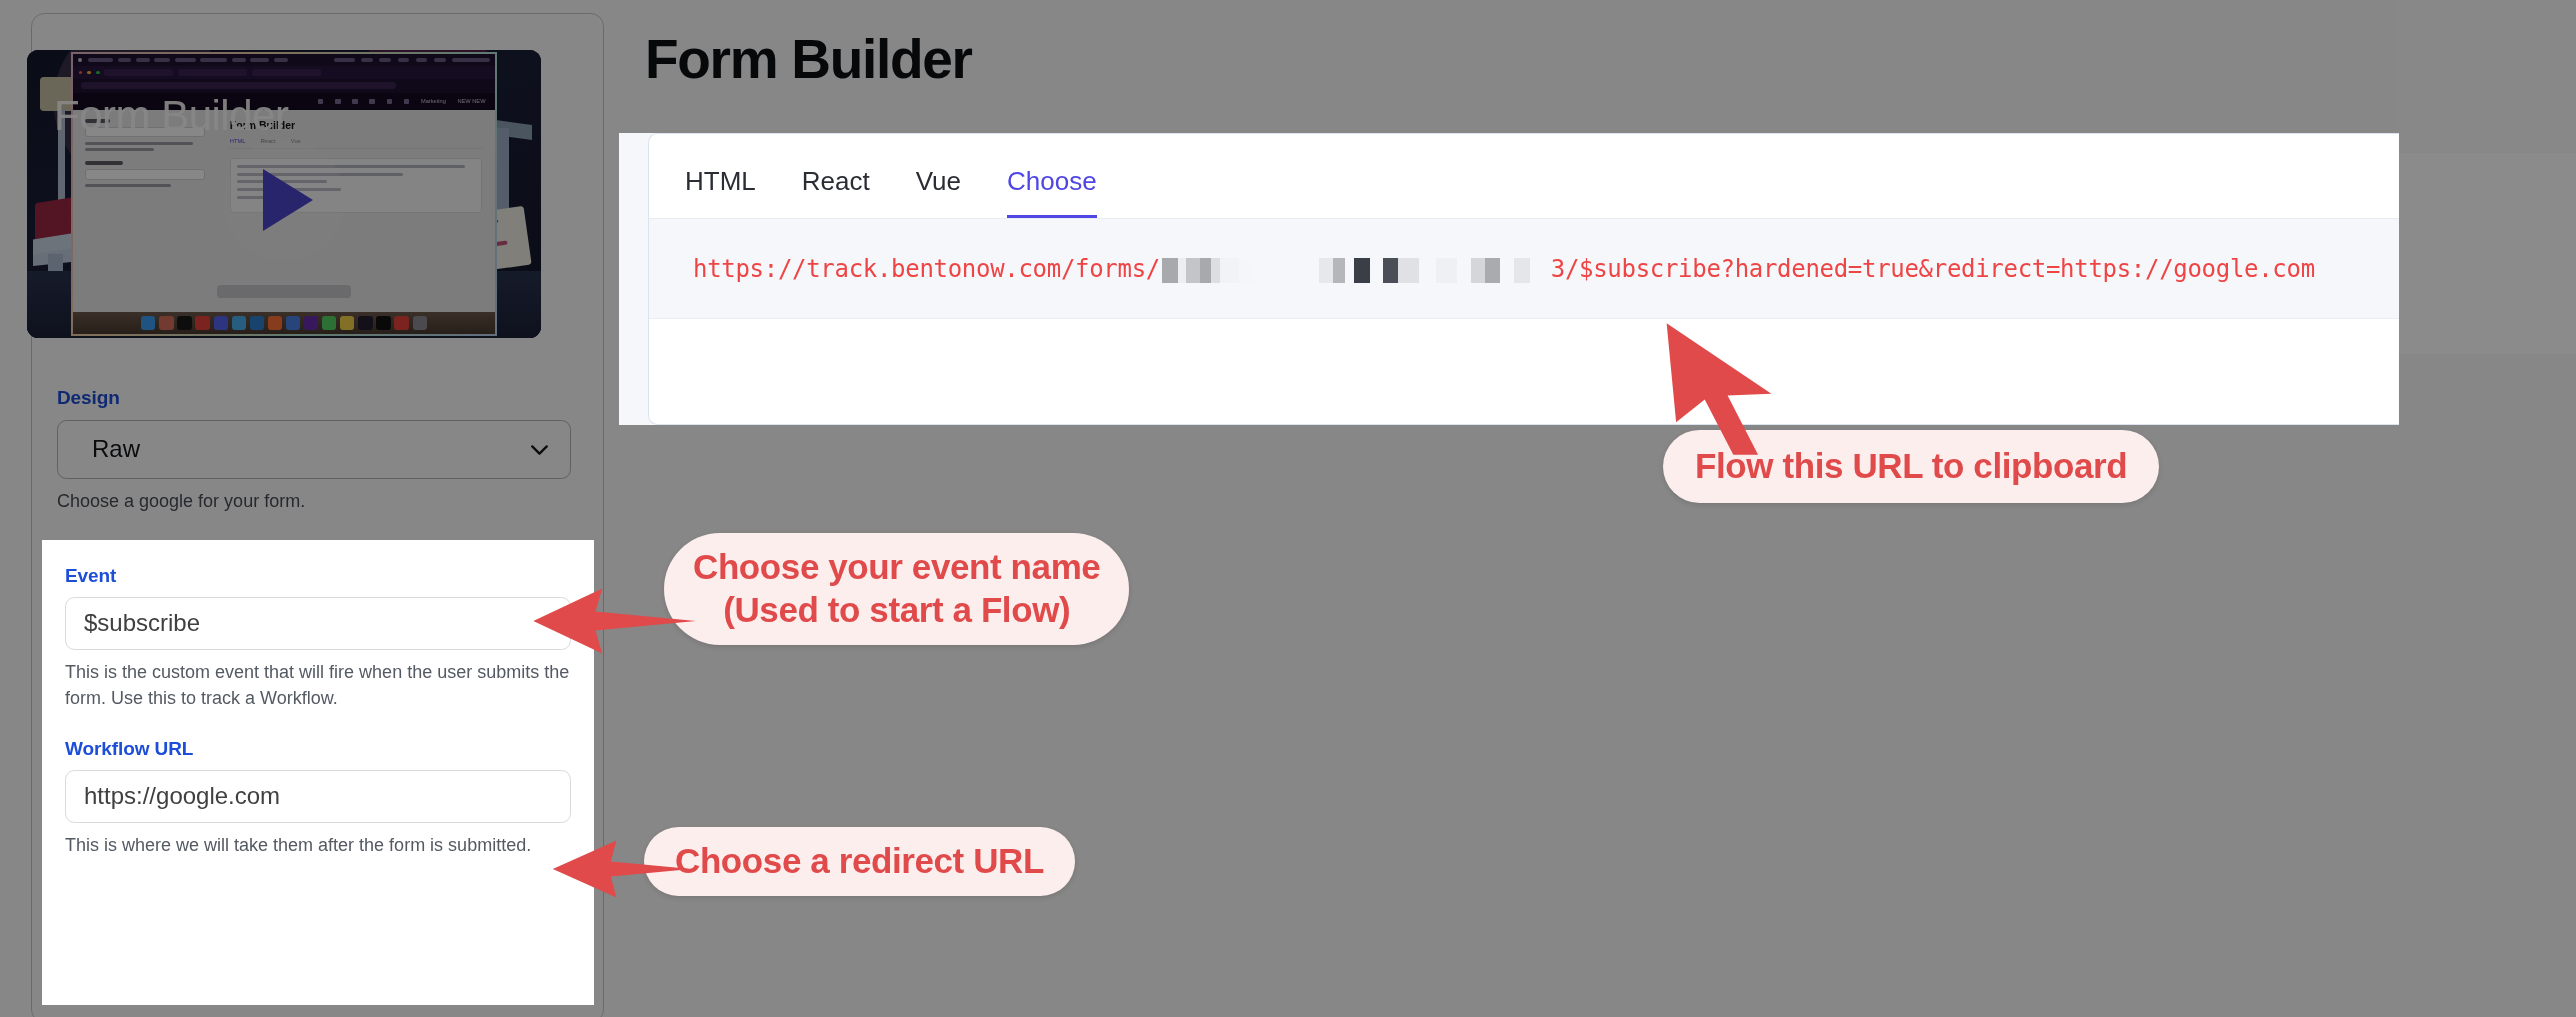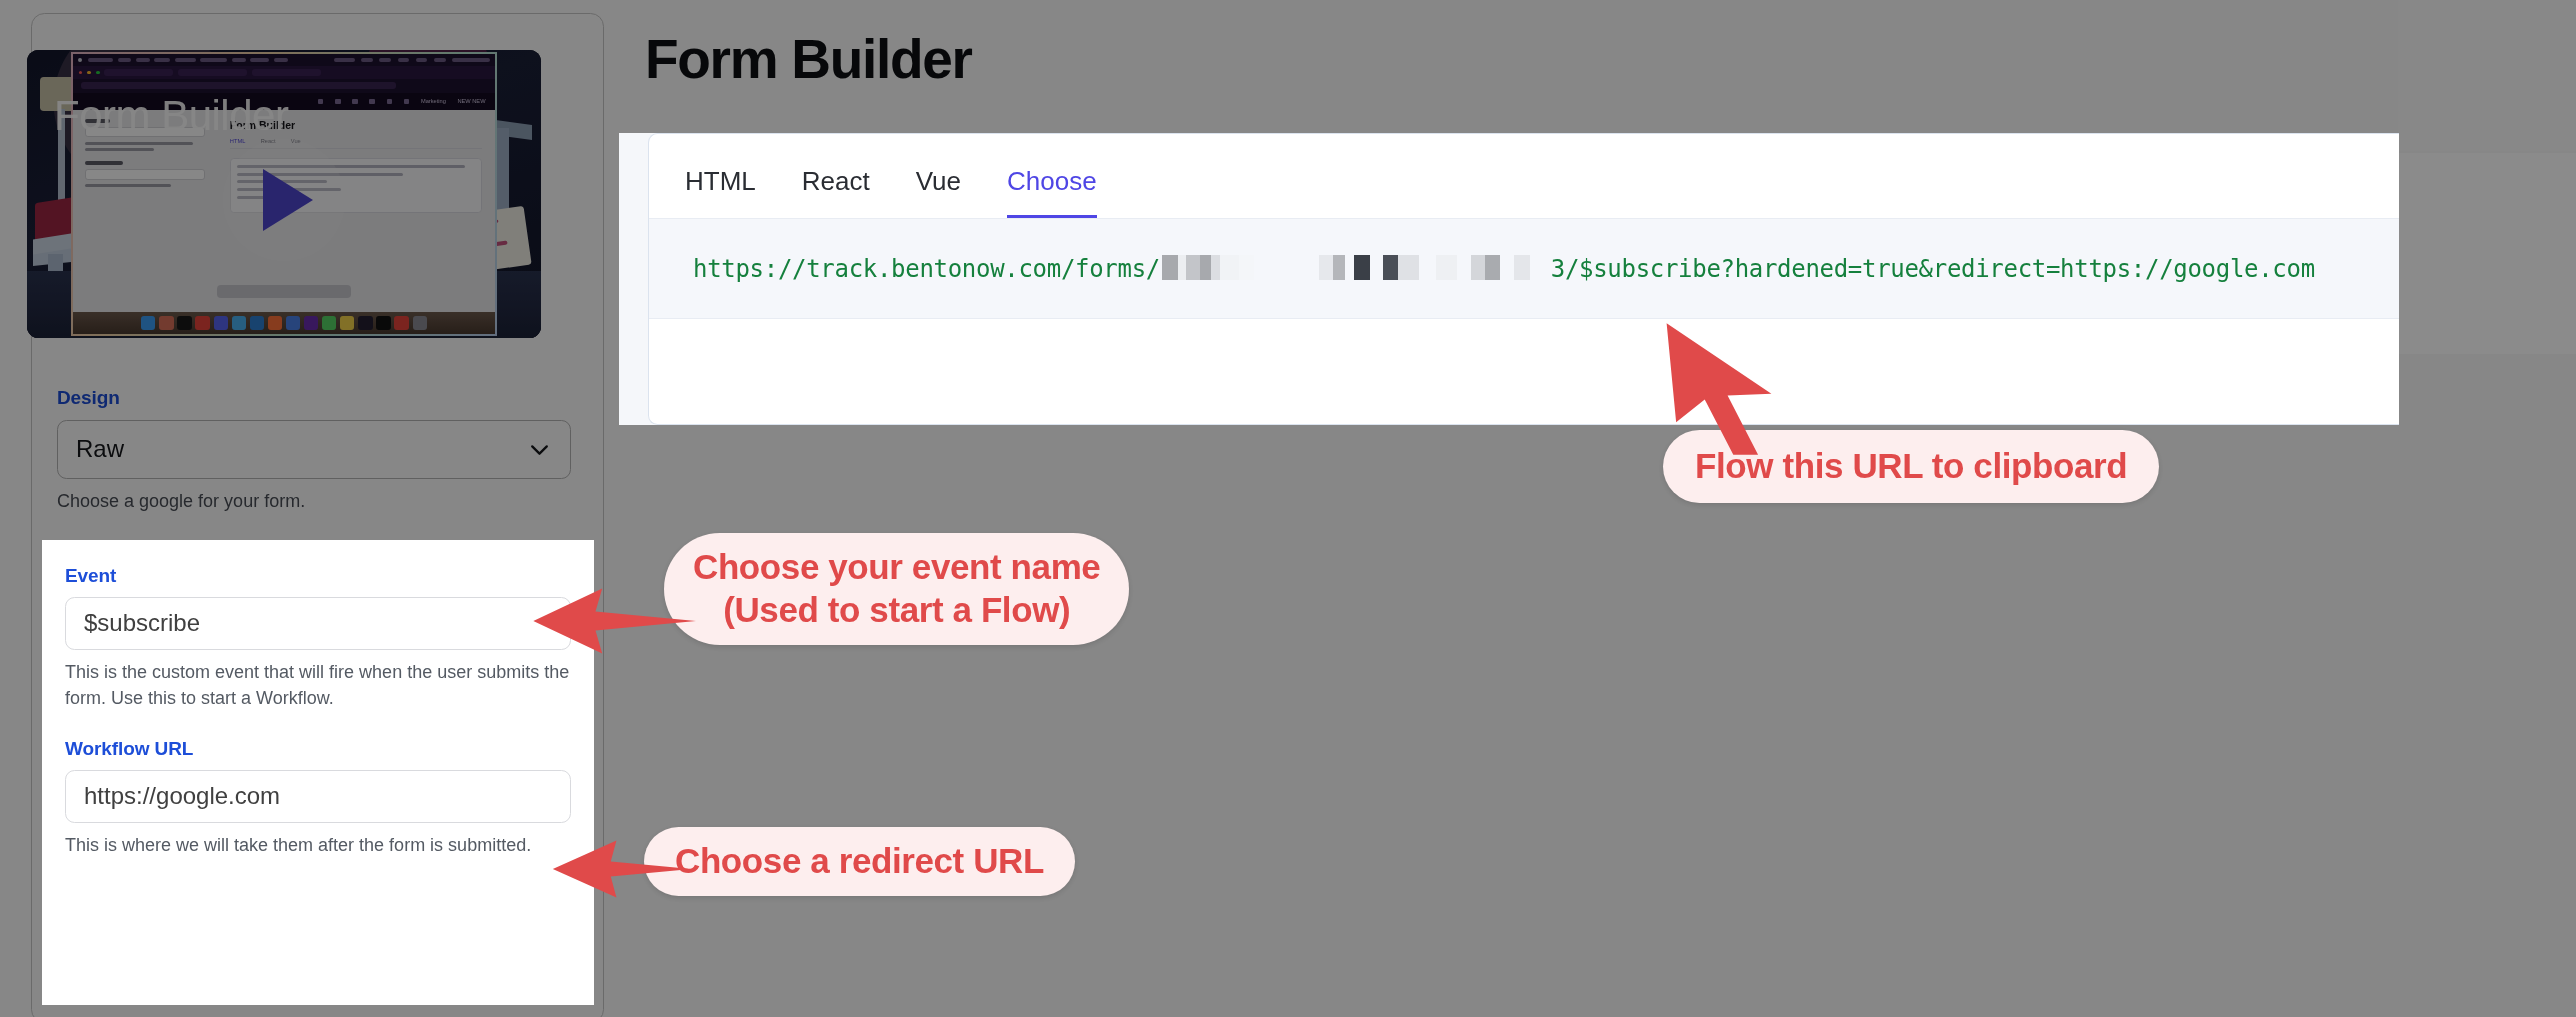--- a/index.html
+++ b/index.html
@@ -145,21 +145,21 @@
     margin-top: 10.5px;
     height: 59px;
     border: 1.4px solid #b6b6b6;
     border-radius: 9.5px;
     display: flex;
     align-items: center;
     justify-content: space-between;
     padding: 0 18px;
     background: transparent;
   }
-  .select-val { font-size: 24px; color: #15171b; }
+  .select-val { font-size: 24px; color: #15171b; margin-left: 16px; }
   .chev { width: 25px; height: 25px; }
   .helper {
     margin-top: 10.5px;
     font-size: 18px;
     line-height: 1.42;
     color: #4a4f57;
   }
 
   .design-group {
     position: absolute;
@@ -240,25 +240,25 @@
     height: 101px;
     display: flex;
     align-items: center;
     padding: 0 44px;
     border-top: 1px solid #e8ecf3;
     border-bottom: 1px solid #e8ecf3;
   }
   .url-text {
     font-family: "DejaVu Sans Mono", monospace;
     font-size: 24px;
-    color: #15803d;
+    color: #ef4444;
     white-space: nowrap;
     letter-spacing: -0.3px;
     display: flex;
-    align-items: flex-start;
+    align-items: flex-end;
   }
   .redact {
     display: inline-flex;
     align-items: center;
     gap: 0;
     margin: 0 1.9px;
   }
   .rb { display:inline-block; height: 25px; }
 
   
@@ -475,21 +475,21 @@
         </div>
       </div>
     </div>
   </div>
 
   <div class="hl-panel">
     <div class="field-label">Event</div>
     <div class="input-box">
       <span class="input-val">$subscribe</span>
     </div>
-    <div class="helper">This is the custom event that will fire when the user submits the form. Use this to start a Workflow.</div>
+    <div class="helper">This is the custom event that will fire when the user submits the form. Use this to track a Workflow.</div>
     <div class="gap"></div>
     <div class="field-label">Workflow URL</div>
     <div class="input-box">
       <span class="input-val">https://google.com</span>
     </div>
     <div class="helper">This is where we will take them after the form is submitted.</div>
   </div>
 
   <svg class="arrow-svg" style="left:495px; top:577px;" width="201" height="88" viewBox="0 0 210 92">
     <path d="M 210 46 L 105 36 L 112 12 L 40 46 L 112 80 L 105 56 Z" fill="#e04a4a"></path>

